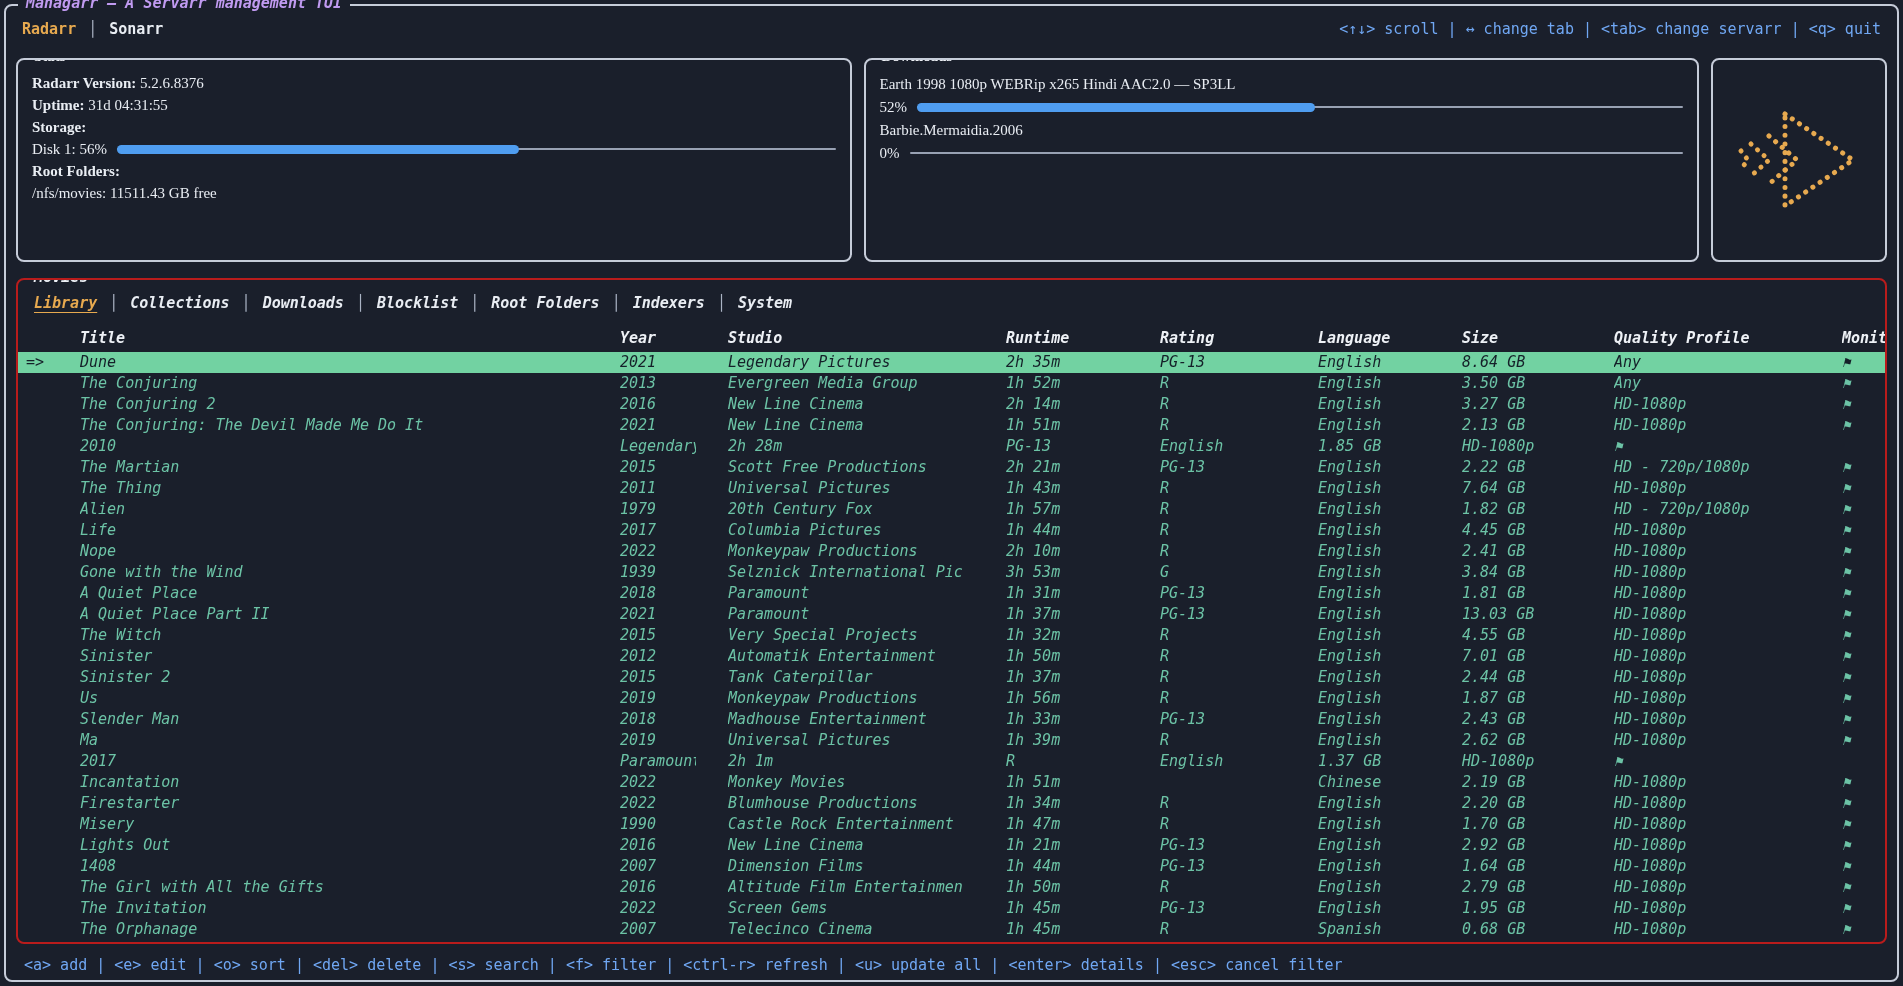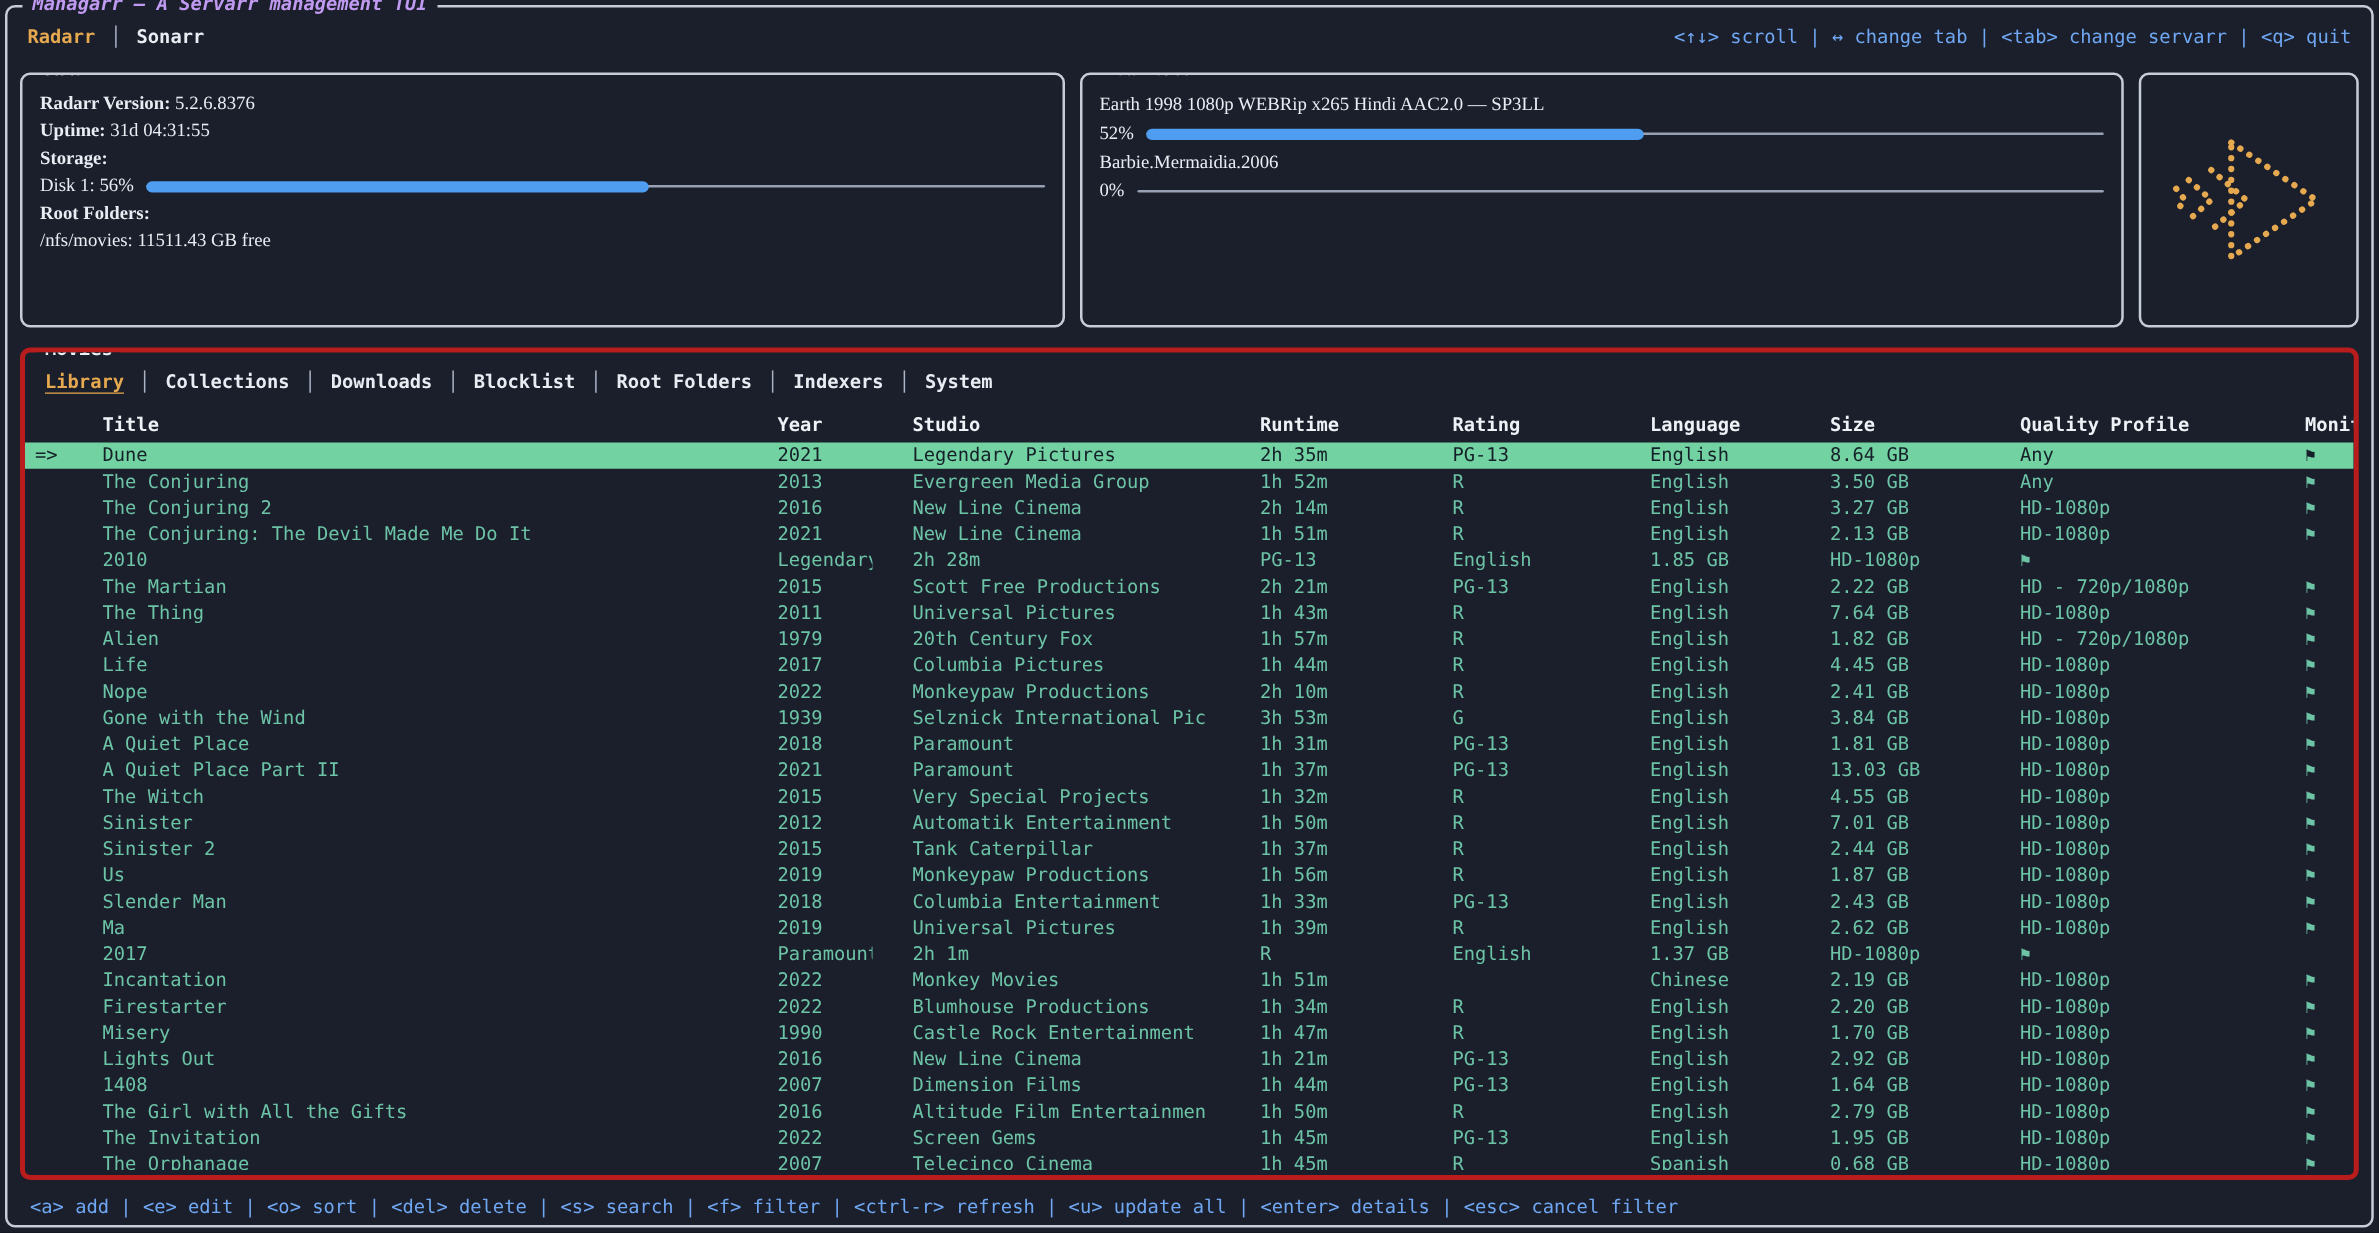--- a/index.html
+++ b/index.html
@@ -18,21 +18,21 @@
   .panel-title{position:absolute;top:-12px;left:10px;background:#1a1f2b;padding:0 6px;font-weight:bold;color:#eef1f6;white-space:nowrap;}
   .stats,.downloads{flex:1 1 0;padding:12px 14px;overflow:hidden;font-family:Liberation Serif, serif;}
   .logo-panel{flex:0 0 172px;display:flex;align-items:center;justify-content:center;}
   .sline{line-height:22px;white-space:nowrap;overflow:hidden;}
   .lbl{font-weight:bold;}
   .bar-row{display:flex;align-items:center;height:22px;line-height:22px;white-space:nowrap;}
   .bar{position:relative;flex:1 1 auto;height:14px;margin-left:10px;}
   .track{position:absolute;left:0;right:0;top:50%;height:2px;margin-top:-1px;background:#98a1b3;border-radius:2px;}
   .fill{position:absolute;left:0;top:50%;height:9px;margin-top:-4.5px;background:#4f9df0;border-radius:5px;}
   .dl-name{line-height:24px;white-space:nowrap;overflow:hidden;}
-  .movies{position:relative;flex:1 1 auto;margin:16px 10px 6px 10px;border:4px solid #b91c1c;border-radius:8px;display:flex;flex-direction:column;padding:10px 0 4px 0;overflow:hidden;}
+  .movies{position:relative;flex:1 1 auto;margin:16px 10px 6px 10px;border:2px solid #b91c1c;border-radius:8px;display:flex;flex-direction:column;padding:10px 0 4px 0;overflow:hidden;font-style:italic;}
   .mtabs{display:flex;align-items:center;padding:0 16px;height:26px;flex:0 0 auto;white-space:nowrap;}
   .mtab{font-weight:bold;}
   .mtab.active{color:#e7a94f;text-decoration:underline;text-underline-offset:4px;}
   .table{margin-top:12px;flex:1 1 auto;overflow:hidden;}
   .trow{display:grid;grid-template-columns:30px 508px 76px 246px 122px 126px 112px 120px 196px 124px 1fr;height:21px;line-height:21px;white-space:nowrap;align-items:center;gap:32px;}
   .cell{overflow:hidden;padding-right:6px;}
   .prefix{padding-left:8px;padding-right:0;}
   .thead{font-weight:bold;color:#eef1f6;margin-bottom:3px;}
   .tbody .trow{color:#6cc3a6;}
   .tbody .trow.selected{background:#72d2a2;color:#152029;}
@@ -355,21 +355,21 @@
               <span class="cell">English</span>
               <span class="cell">1.87 GB</span>
               <span class="cell">HD-1080p</span>
               <span class="cell"><span class="mon-icon">⚑</span></span>
               <span class="cell"></span>
             </div>
             <div class="trow">
               <span class="cell prefix"></span>
               <span class="cell">Slender Man</span>
               <span class="cell">2018</span>
-              <span class="cell">Columbia Entertainment</span>
+              <span class="cell">Madhouse Entertainment</span>
               <span class="cell">1h 33m</span>
               <span class="cell">PG-13</span>
               <span class="cell">English</span>
               <span class="cell">2.43 GB</span>
               <span class="cell">HD-1080p</span>
               <span class="cell"><span class="mon-icon">⚑</span></span>
               <span class="cell"></span>
             </div>
             <div class="trow">
               <span class="cell prefix"></span>

